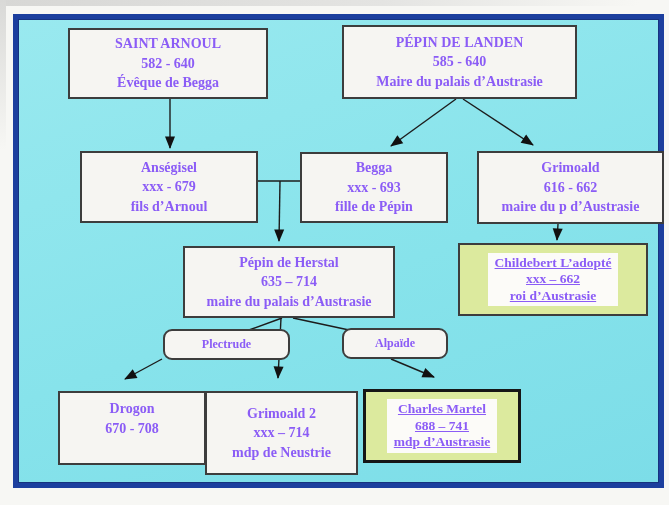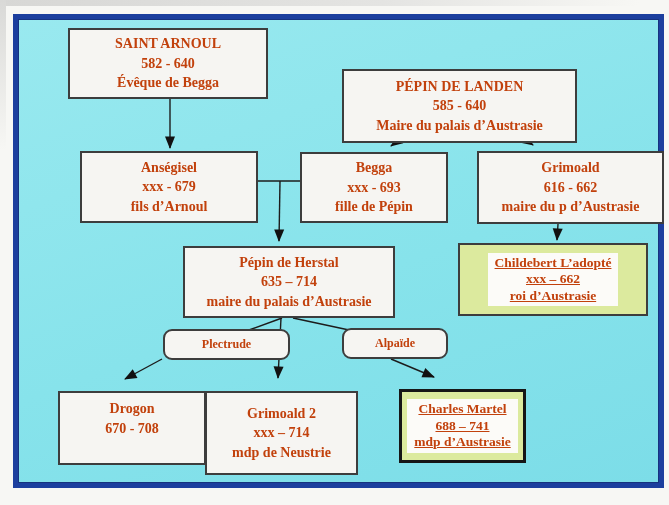--- a/index.html
+++ b/index.html
@@ -21,43 +21,43 @@
     position:absolute;left:13px;top:14px;width:651px;height:474px;
     box-sizing:border-box;border:5px solid #1c3f9e;
     background:linear-gradient(160deg,#99e9ef 0%,#87e3eb 55%,#7cdde8 100%);
     box-shadow:0 0 0 1px #16337f inset;
   }
   svg.wires{position:absolute;left:0;top:0;pointer-events:none;}
   .node{
     position:absolute;box-sizing:border-box;
     background:#f6f5f2;border:2px solid #3d3d3d;
     display:flex;flex-direction:column;align-items:center;justify-content:center;
-    text-align:center;color:#c2410c;font-weight:700;
+    text-align:center;color:#8b5cf6;font-weight:700;
     font-size:14px;line-height:19.5px;
   }
   .node.small{font-size:12px;border-radius:9px;}
   .node.top{justify-content:flex-start;padding-top:6px;}
   .node.green{background:#dcea9e;}
   .node.green .panel{
     background:#fcfbf8;padding:2px 7px;
     font-size:13.5px;line-height:16.5px;text-decoration:underline;
   }
   .node.heavy{border:3px solid #161616;}
   .n-arnoul    {left:68px; top:28px; width:200px;height:71px;}
-  .n-landen    {left:342px;top:25px; width:235px;height:74px;margin-top:44px;}
+  .n-landen    {left:342px;top:25px; width:235px;height:74px;}
   .n-ansegisel {left:80px; top:151px;width:178px;height:72px;}
   .n-begga     {left:300px;top:152px;width:148px;height:71px;}
   .n-grimoald  {left:458px;top:151px;width:187px;height:73px;margin-left:19px;}
   .n-childebert{left:458px;top:243px;width:190px;height:73px;}
   .n-herstal   {left:183px;top:246px;width:212px;height:72px;}
   .n-plectrude {left:163px;top:329px;width:127px;height:31px;}
   .n-alpaide   {left:342px;top:328px;width:106px;height:31px;}
   .n-drogon    {left:58px; top:391px;width:148px;height:74px;}
   .n-grimoald2 {left:205px;top:391px;width:153px;height:84px;}
-  .n-martel    {left:363px;top:389px;width:127px;height:74px;margin-left:36px;}
+  .n-martel    {left:363px;top:389px;width:158px;height:74px;}
 </style>
 </head>
 <body>
 
 <div class="scan">
   <div class="scan-shadow-top"></div>
   <div class="scan-shadow-left"></div>
   <div class="frame"></div>
 
   <svg class="wires" width="669" height="505" viewBox="0 0 669 505">

